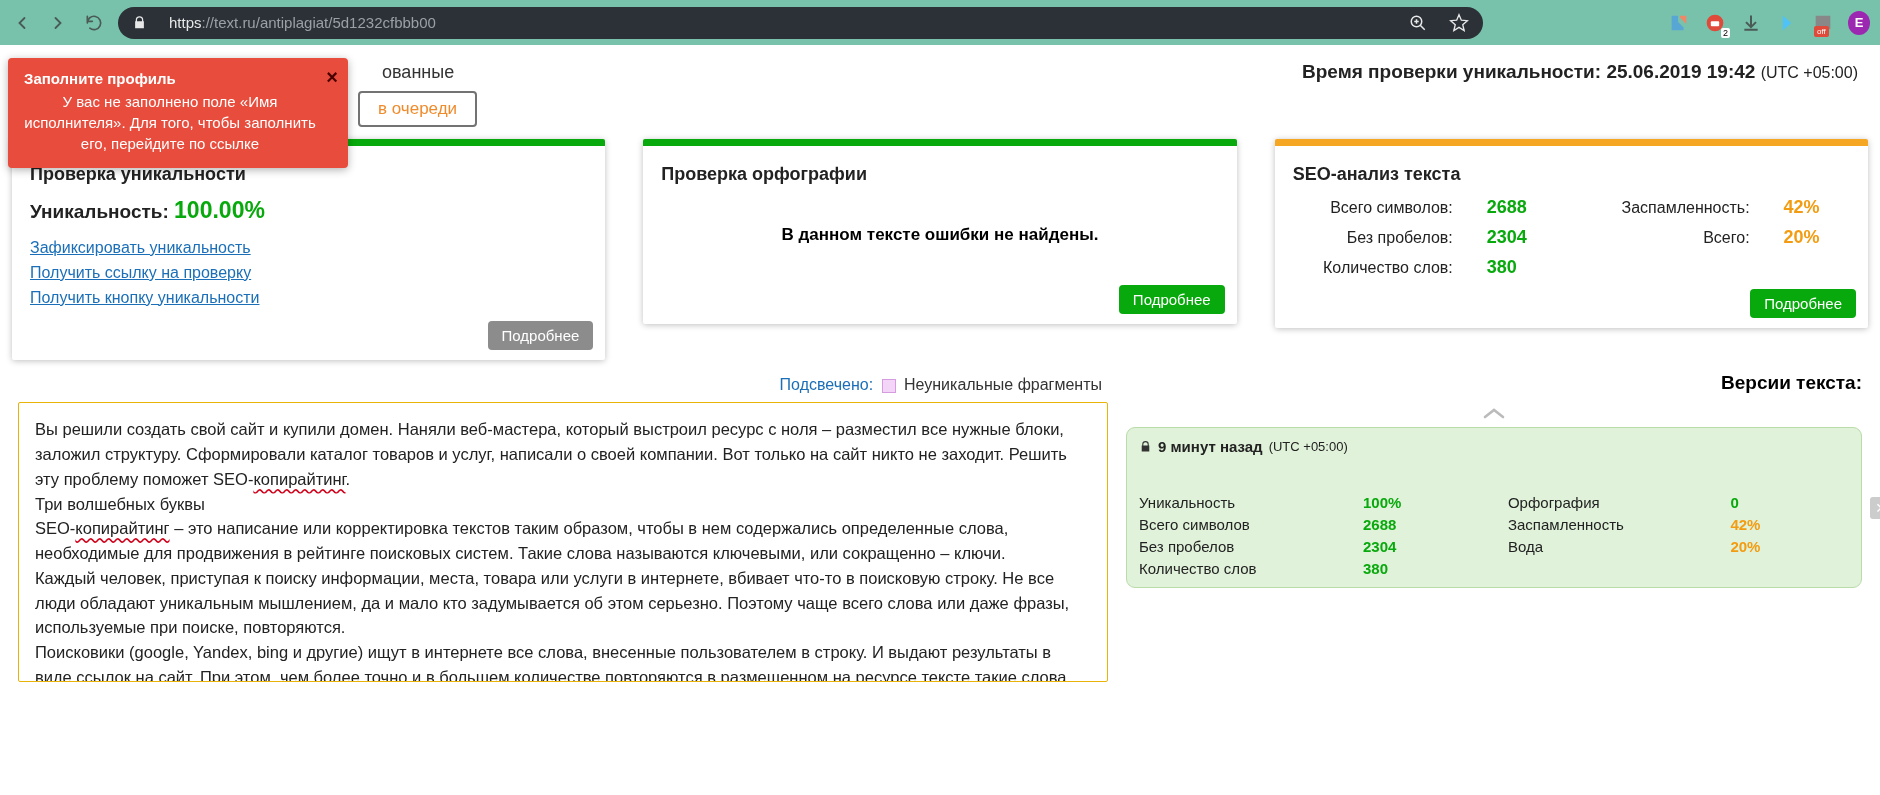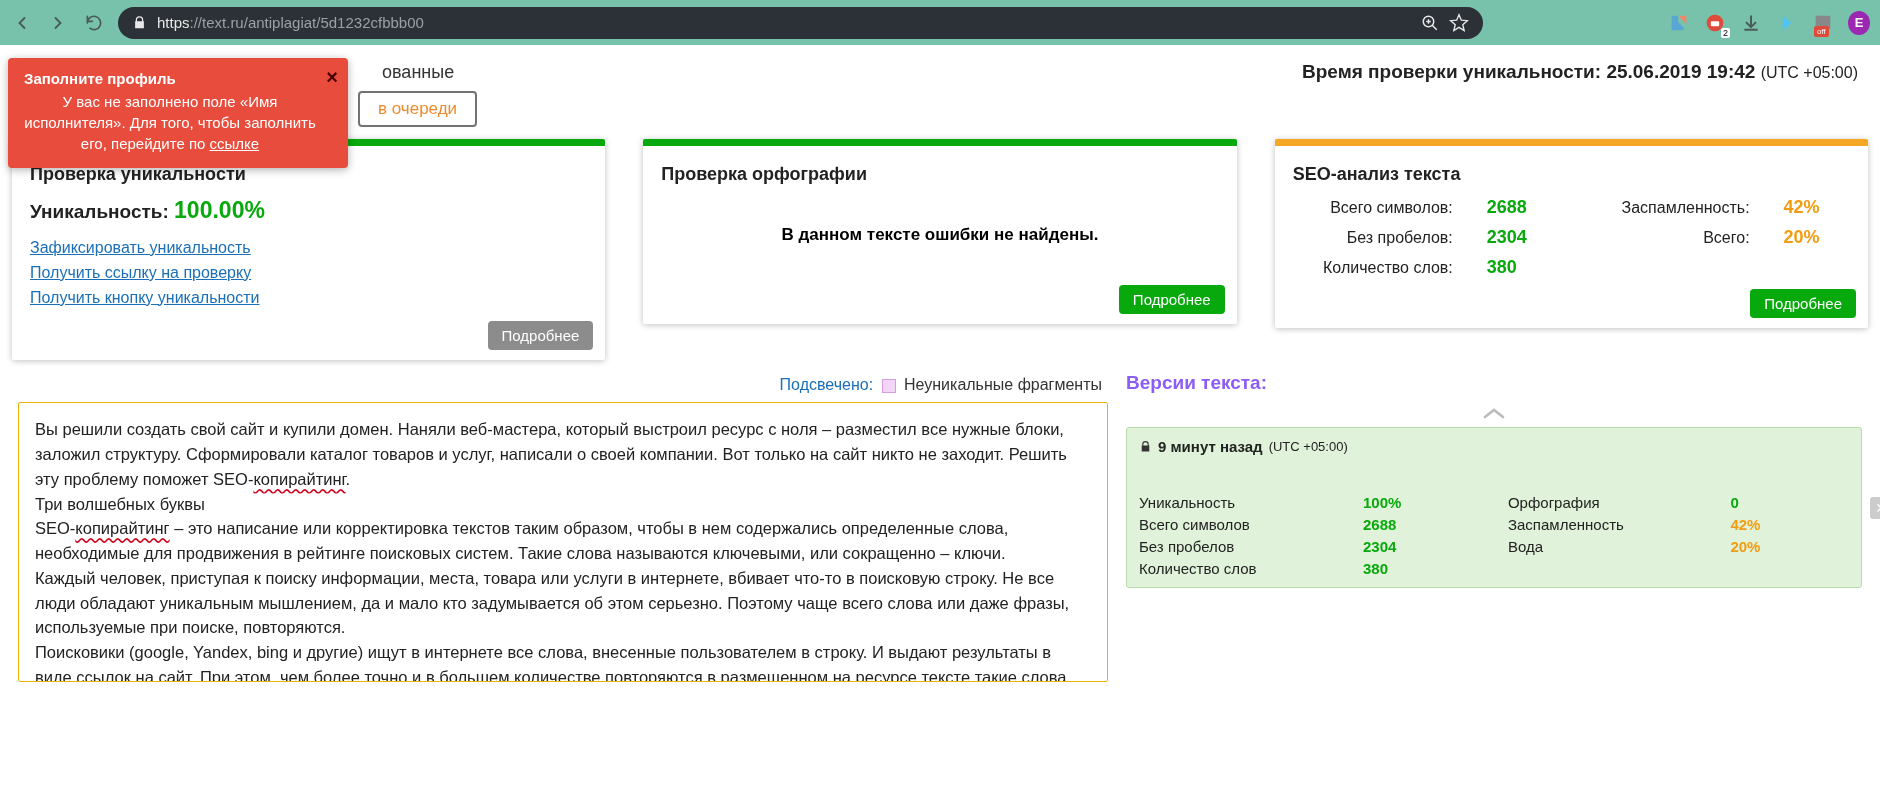--- a/index.html
+++ b/index.html
@@ -2,37 +2,37 @@
 <html><head>
 <meta charset="utf-8">
 <style>
 * { margin: 0; padding: 0; box-sizing: border-box; }
 body { font-family: Arial, sans-serif; font-size: 14px; background: #fff; width: 1880px; overflow: hidden; }
 
 
 .browser-bar { height: 45px; background: #78c2ab; display: flex; align-items: center; padding: 0 10px; gap: 12px; }
 .browser-bar svg { fill: #4a5a55; }
 .nav-btn { width: 24px; height: 24px; display: flex; align-items: center; justify-content: center; cursor: pointer; }
-.url-bar { flex: 0 0 1365px; height: 32px; background: #2b3137; border-radius: 16px; display: flex; align-items: center; padding: 0 14px; color: #e8e8e8; font-size: 15px; gap: 10px; }
+.url-bar { flex: 0 0 1365px; height: 32px; background: #2b3137; border-radius: 16px; display: flex; align-items: center; padding: 0 14px; color: #e8e8e8; font-size: 15px; gap: 22px; }
 .url-bar .lock { width: 15px; height: 15px; }
 .url-bar .url-text { flex: 1; }
 .url-bar .url-path { color: #9aa0a6; }
 .toolbar-icons { display: flex; align-items: center; gap: 14px; margin-left: auto; }
 .toolbar-icon { width: 22px; height: 22px; display: flex; align-items: center; justify-content: center; }
 .avatar-e { width: 24px; height: 24px; border-radius: 50%; background: #9c27b0; color: #fff; display: flex; align-items: center; justify-content: center; font-weight: bold; font-size: 13px; }
 .idm-badge { position: relative; }
 .idm-count { position: absolute; bottom: -4px; right: -4px; background: #fff; color: #000; font-size: 9px; border-radius: 2px; padding: 0 2px; }
 .off-badge { background: #e04a3a; color: #fff; font-size: 8px; padding: 1px 3px; border-radius: 2px; position: absolute; bottom: -3px; left: 2px; }
 
 
 .notification { position: absolute; top: 58px; left: 8px; width: 340px; background: #e74c3c; color: #fff; padding: 12px 32px 14px 16px; border-radius: 4px; box-shadow: 0 2px 8px rgba(0,0,0,0.3); z-index: 100; font-size: 15px; }
 .notification .title { font-weight: bold; margin-bottom: 4px; }
 .notification .body { text-align: center; line-height: 1.4; }
 .notification .close { position: absolute; top: 8px; right: 10px; font-size: 20px; color: #480000; cursor: pointer; font-weight: bold; }
-.notification .link { text-decoration: underline; cursor: pointer; }
+.notification .link { cursor: pointer; }
 
 
 .header-row { display: flex; align-items: center; padding: 16px 22px 0; gap: 20px; }
 .header-left { font-size: 18px; color: #333; }
 .btn-queue { border: 2px solid #737373; color: #f08b2c; background: #fff; border-radius: 4px; padding: 6px 18px; font-size: 17px; cursor: pointer; }
 .header-time { margin-left: auto; font-size: 19px; font-weight: bold; color: #222; }
 .header-time .utc { font-weight: normal; font-size: 16px; }
 
 
 .cards { display: flex; gap: 38px; padding: 12px 12px 0; align-items: flex-start; }
@@ -54,23 +54,23 @@
 
 .lower { display: flex; gap: 18px; padding: 12px 18px 0; }
 .text-panel { flex: 0 0 1090px; }
 .legend-row { text-align: right; font-size: 16px; padding: 4px 6px 8px; color: #333; }
 .legend-row .hl { color: #1a6fb8; }
 .legend-chip { display: inline-block; width: 14px; height: 14px; background: #f3d6f7; border: 1px solid #d59ce0; vertical-align: middle; margin: 0 4px; }
 .textbox { border: 1px solid #eab308; border-radius: 2px; padding: 14px 16px; height: 280px; overflow: auto; font-size: 16.5px; line-height: 1.5; color: #222; }
 .textbox .redline { text-decoration: underline wavy #d0021b; text-underline-offset: 3px; }
 
 .versions { flex: 1; padding-top: 0; }
-.versions h3 { font-size: 19px; font-weight: bold; color: #8b5cf6; margin-bottom: 8px; }
+.versions h3 { font-size: 19px; font-weight: bold; color: #000000; margin-bottom: 8px; text-align: right; }
 .chevron-up { text-align: center; padding: 4px; color: #888; }
-.ver-card { background: #e0f2d9; border: 1px solid #b9dca8; border-radius: 3px; padding: 10px 12px; position: relative; }
+.ver-card { background: #e0f2d9; border: 1px solid #b9dca8; border-radius: 9px; padding: 10px 12px; position: relative; }
 .ver-card .top { font-weight: bold; font-size: 15px; color: #222; margin-bottom: 8px; display: flex; align-items: center; gap: 6px; }
 .ver-card .top .utc { font-weight: normal; font-size: 13px; }
 .ver-grid { display: grid; grid-template-columns: auto auto auto auto; column-gap: 18px; row-gap: 5px; font-size: 15px; color: #222; margin-top: 39px; }
 .ver-grid .vg { font-weight: bold; color: #08a90c; }
 .ver-grid .vo { font-weight: bold; color: #f39c12; }
 .ver-close { position: absolute; right: -30px; top: 50%; transform: translateY(-50%); width: 22px; height: 22px; background: #ccc; border-radius: 3px; color: #fff; display: flex; align-items: center; justify-content: center; font-size: 14px; cursor: pointer; }
 </style>
 </head>
 <body>
 

